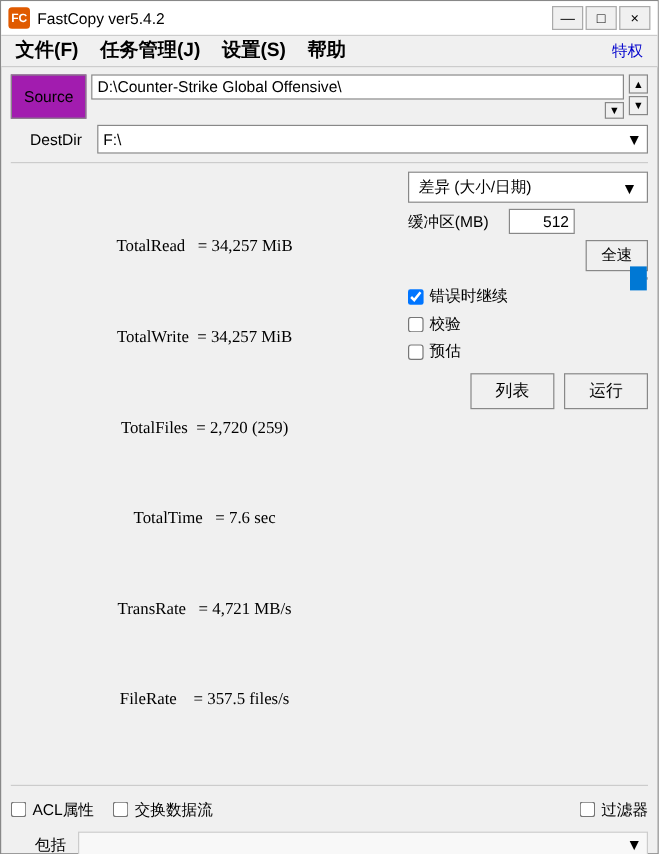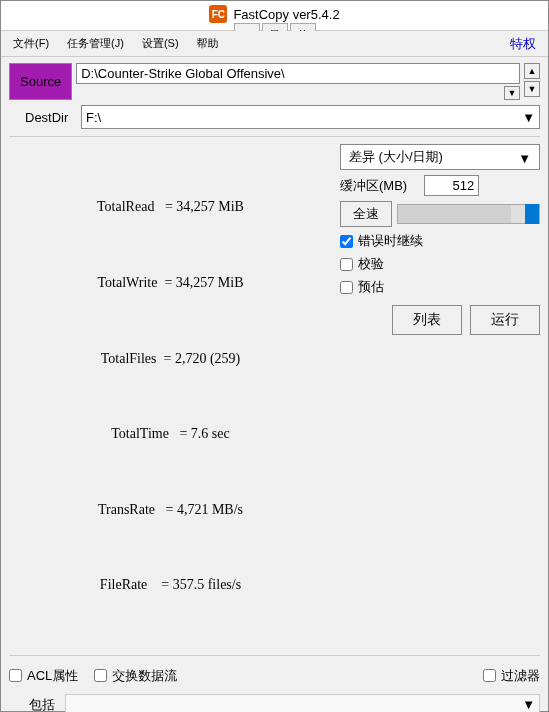--- a/index.html
+++ b/index.html
@@ -23,21 +23,20 @@
       box-shadow: 2px 2px 8px rgba(0,0,0,0.3);
     }
     .title-bar {
       background: #ffffff;
       display: flex;
       align-items: center;
       justify-content: space-between;
       padding: 4px 6px;
       border-bottom: 1px solid #ccc;
       height: 30px;
-      flex-direction: column;
     }
     .title-bar-left {
       display: flex;
       align-items: center;
       gap: 6px;
     }
     .app-icon {
       width: 18px;
       height: 18px;
       background: #e05a00;
@@ -78,21 +77,22 @@
       height: 26px;
       justify-content: space-between;
     }
     .menu-items {
       display: flex;
       gap: 2px;
     }
     .menu-item {
       padding: 2px 8px;
       cursor: pointer;
-      font-size: 11px;
+      font-size: 16px;
+      font-weight: bold;
     }
     .menu-special {
       margin-left: auto;
       padding: 2px 8px;
       cursor: pointer;
       font-size: 13px;
       color: #0000cc;
     }
 
     .main-content {
@@ -223,22 +223,23 @@
       border: 1px solid #888;
       background: white;
       padding: 2px 4px;
       font-size: 13px;
       width: 55px;
       text-align: right;
     }
 
     .speed-row {
       display: flex;
-      align-items: center;
+      align-items: flex-end;
       gap: 5px;
+      flex-direction: column;
     }
     .speed-btn {
       background: #f0f0f0;
       border: 1px solid #888;
       padding: 3px 12px;
       cursor: pointer;
       font-size: 13px;
     }
     .speed-slider-container {
       flex: 1;

